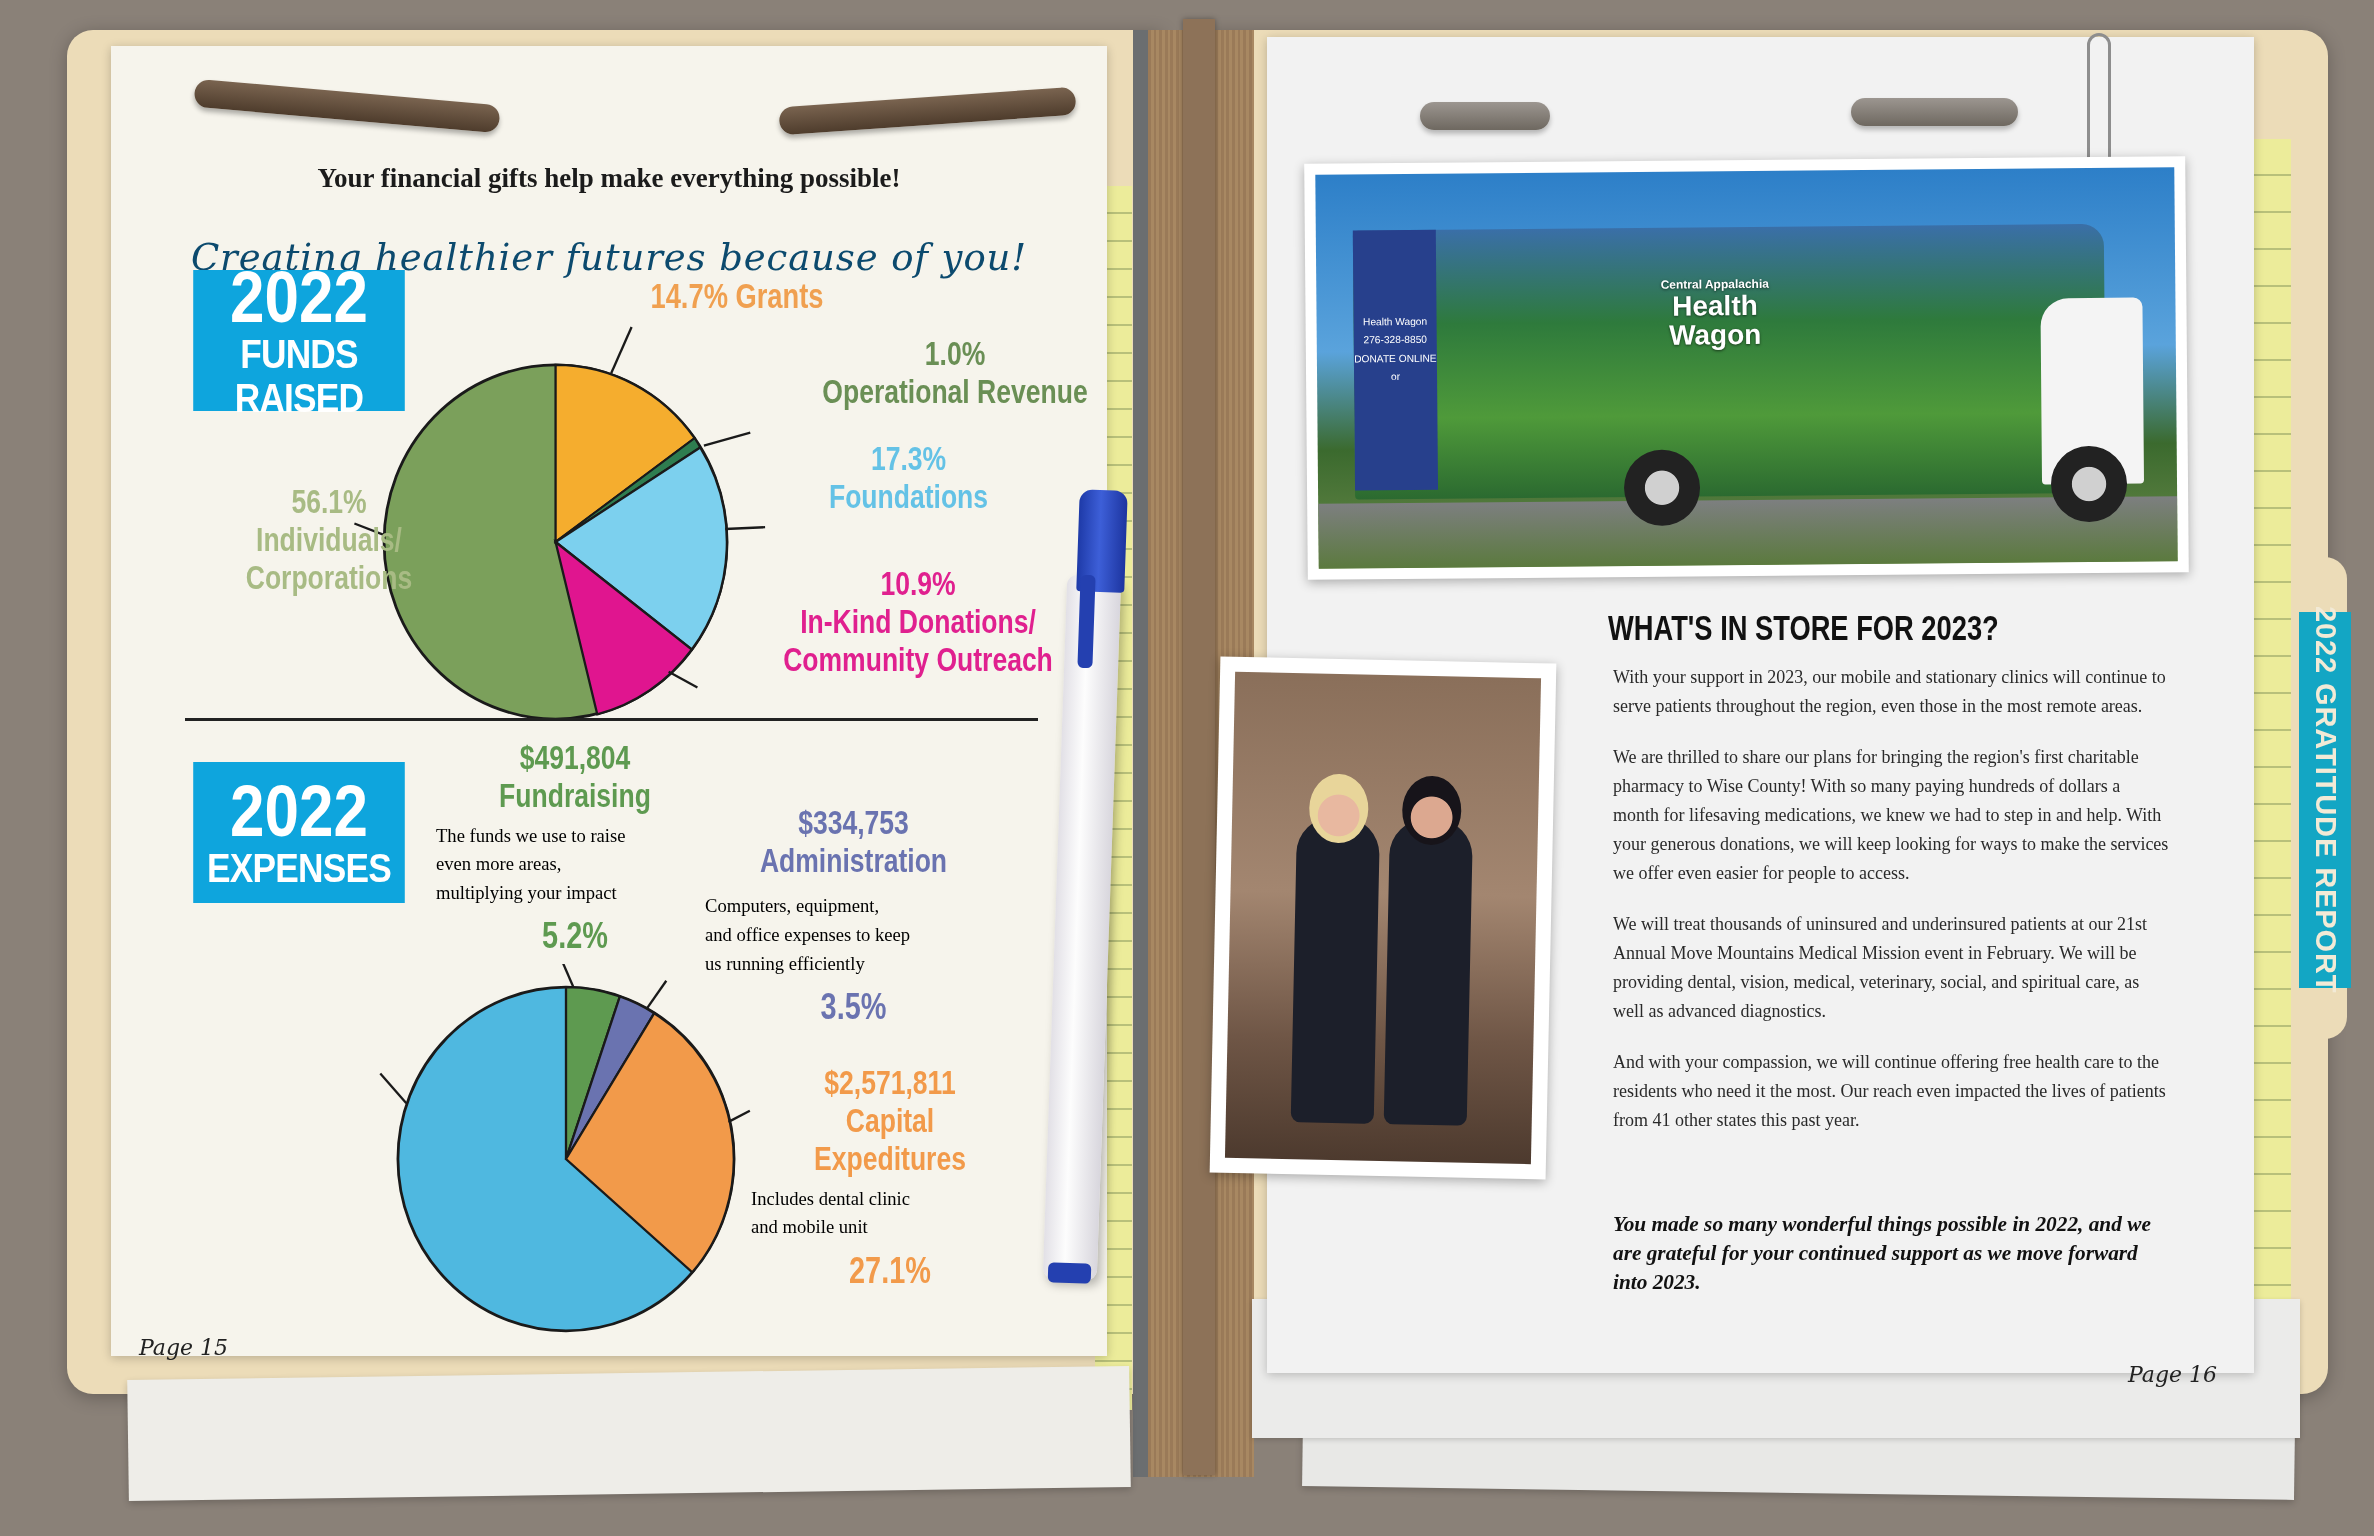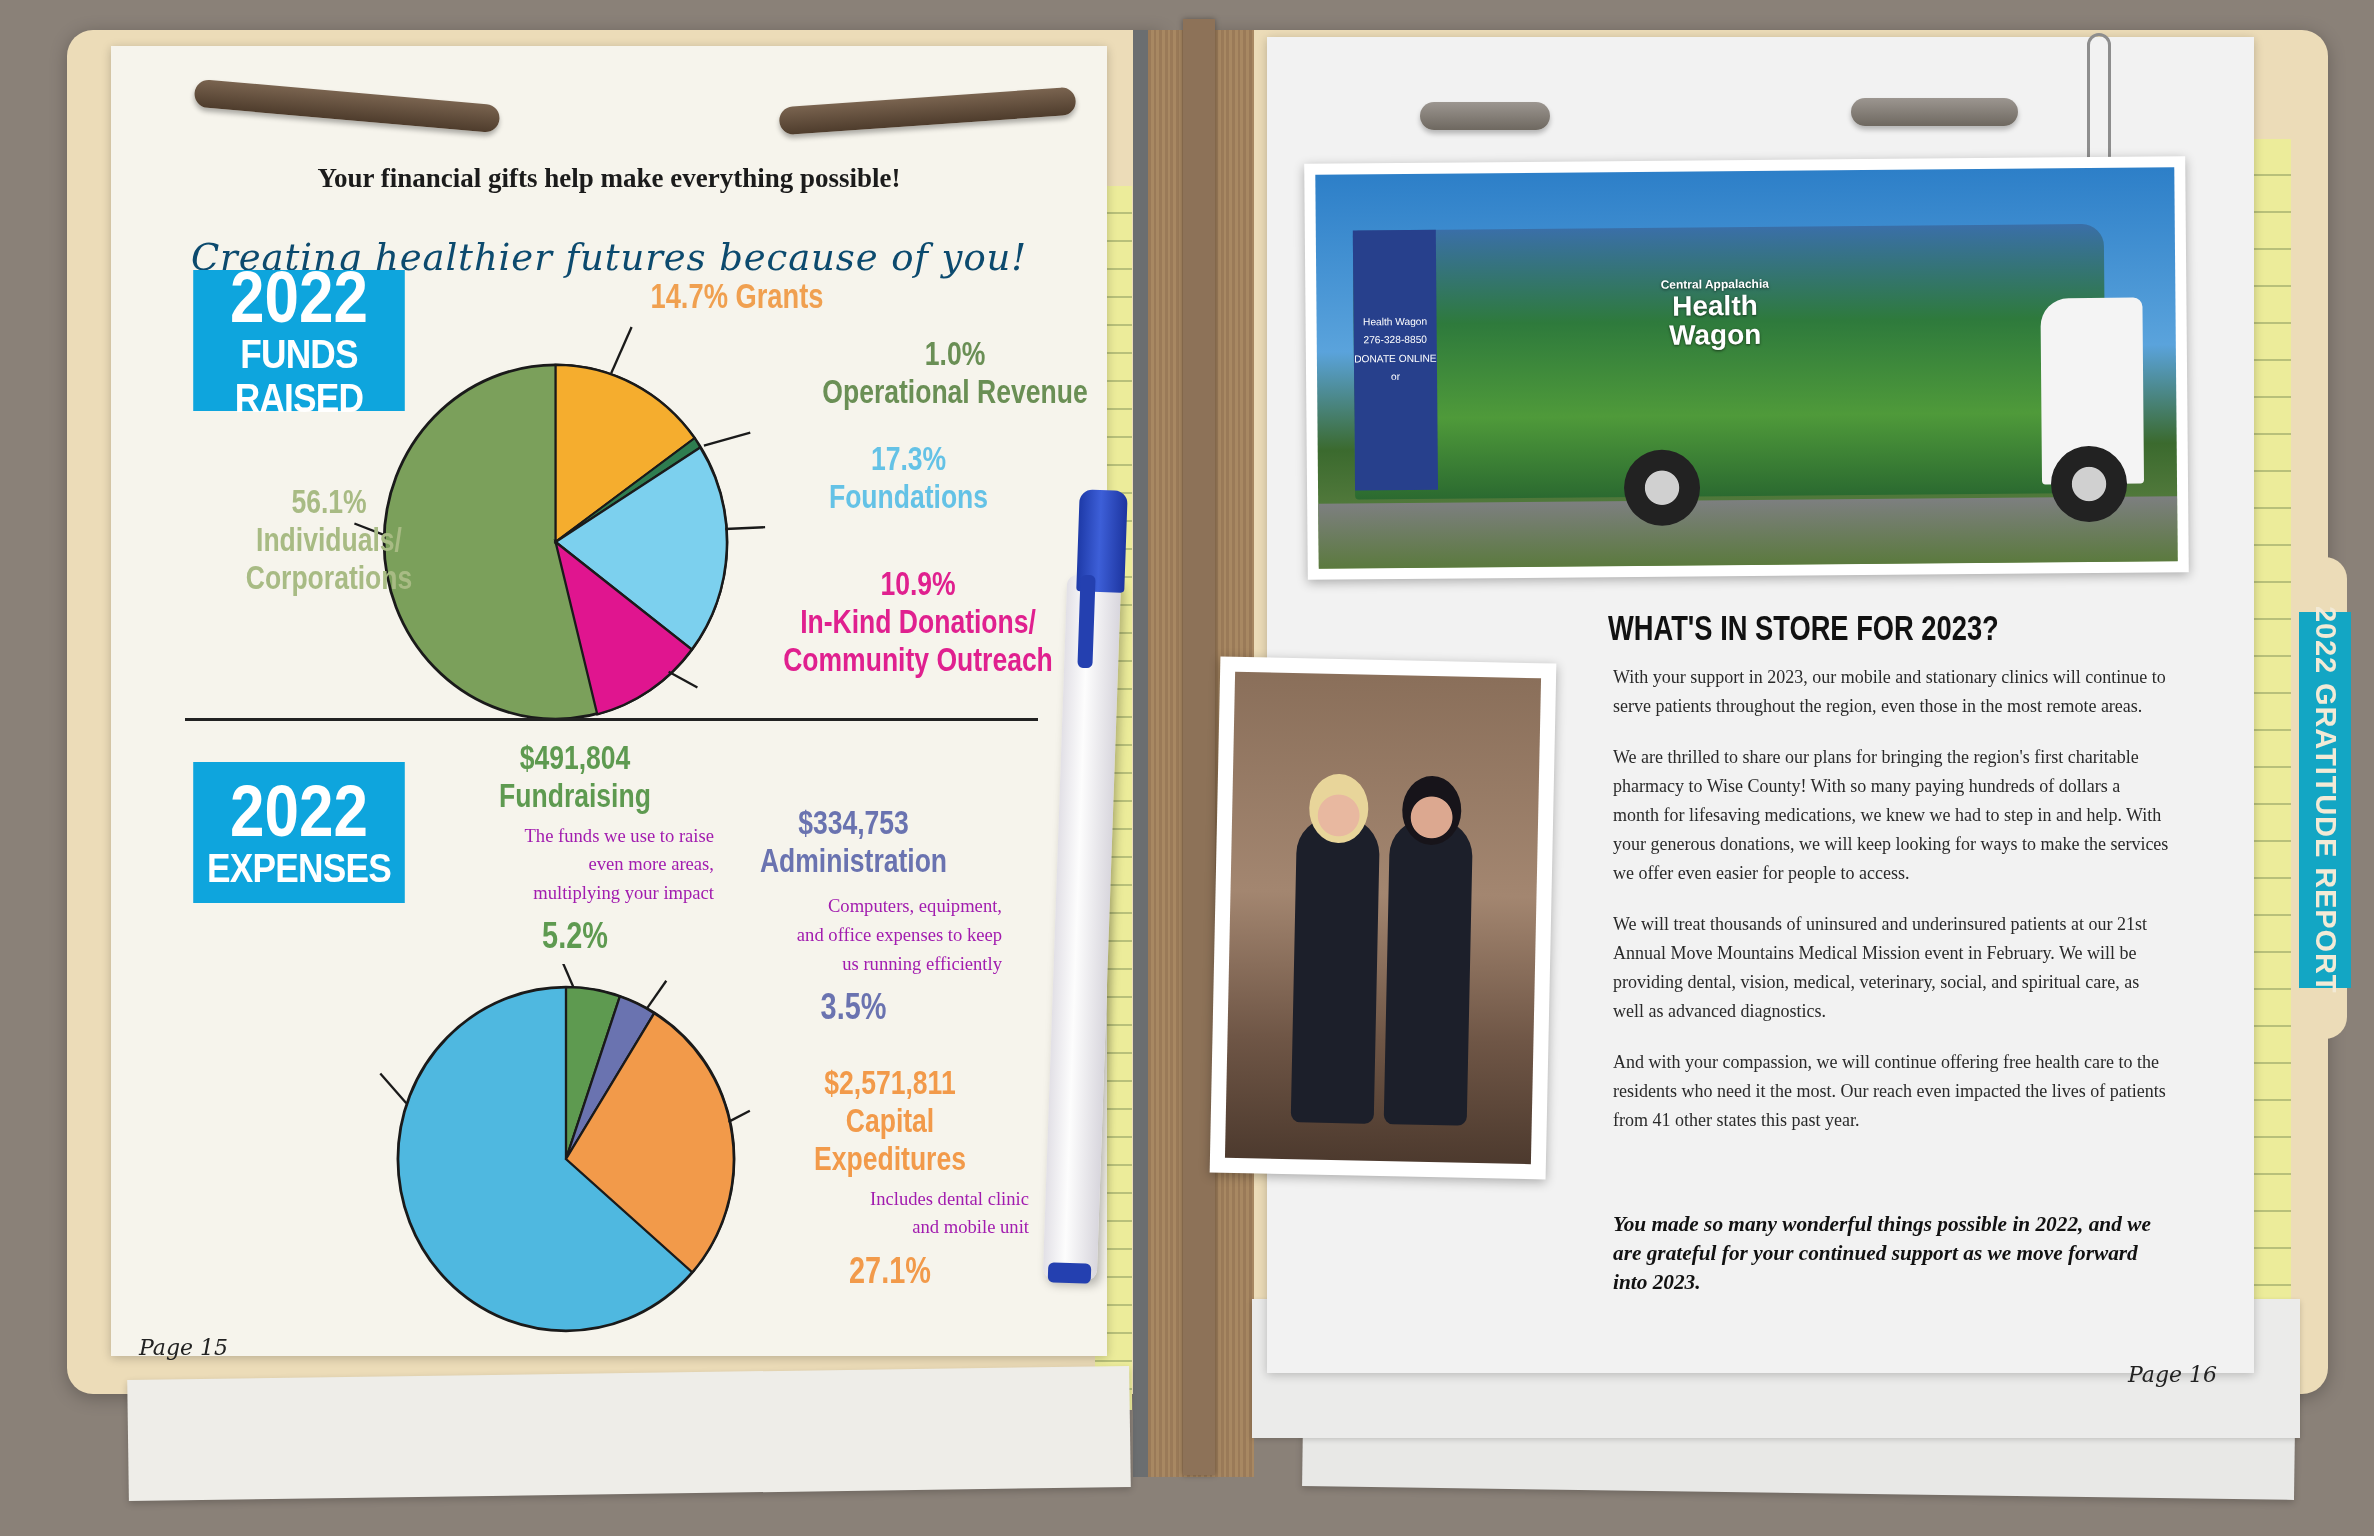--- a/index.html
+++ b/index.html
@@ -108,21 +108,21 @@
   .badge .year { font-size: 72px; line-height: 1; }
   .badge .lbl { font-size: 41px; line-height: 1.05; letter-spacing: -0.9px; }
 
   .cond {
     font-family: "Liberation Sans", sans-serif; font-weight: bold;
     transform: scaleX(0.78); transform-origin: center top;
     text-align: center; line-height: 1.12;
   }
   .desc {
     font-family: "Liberation Serif", serif; font-size: 18.6px;
-    color: #a21caf; text-align: right; line-height: 1.55;
+    color: #000000; text-align: left; line-height: 1.55;
   }
   .divider {
     left: 74px; top: 672px; width: 853px; height: 2.8px; background: #222;
   }
   .page-num {
     font-family: "DejaVu Serif", serif; font-style: italic;
     font-size: 22px; color: #222;
   }
 
   

